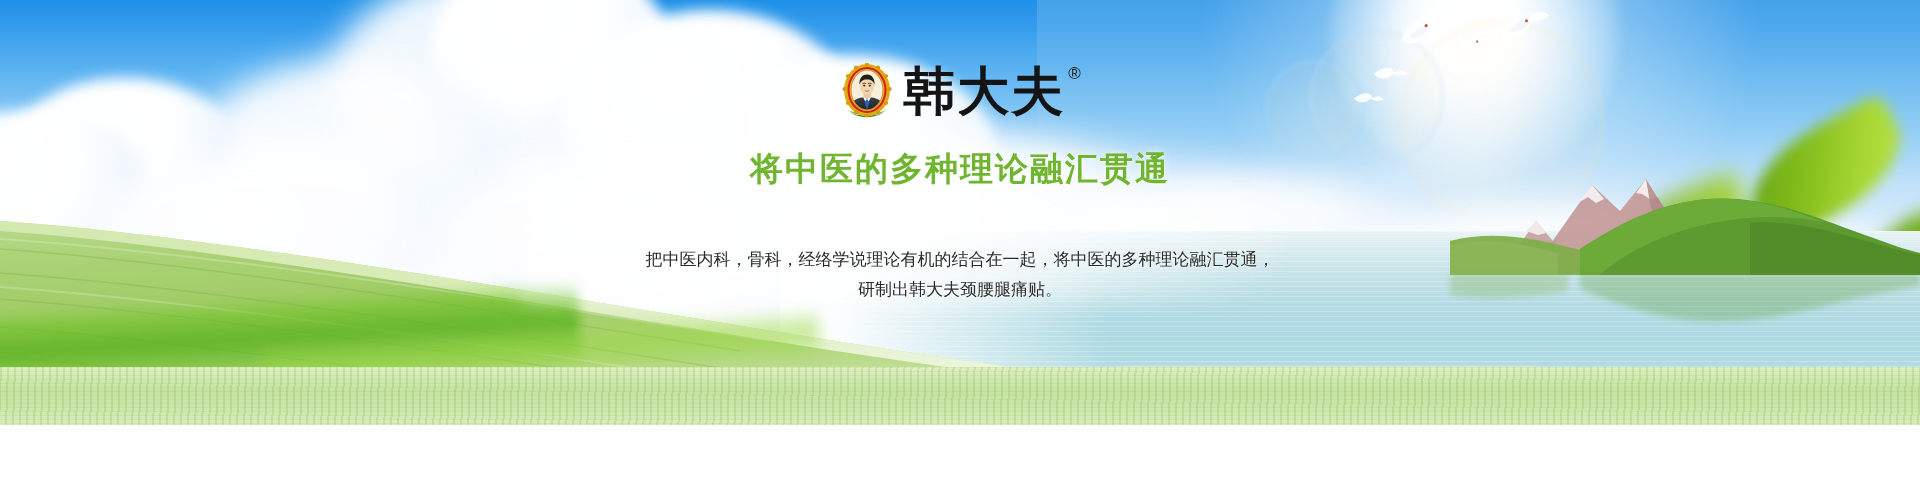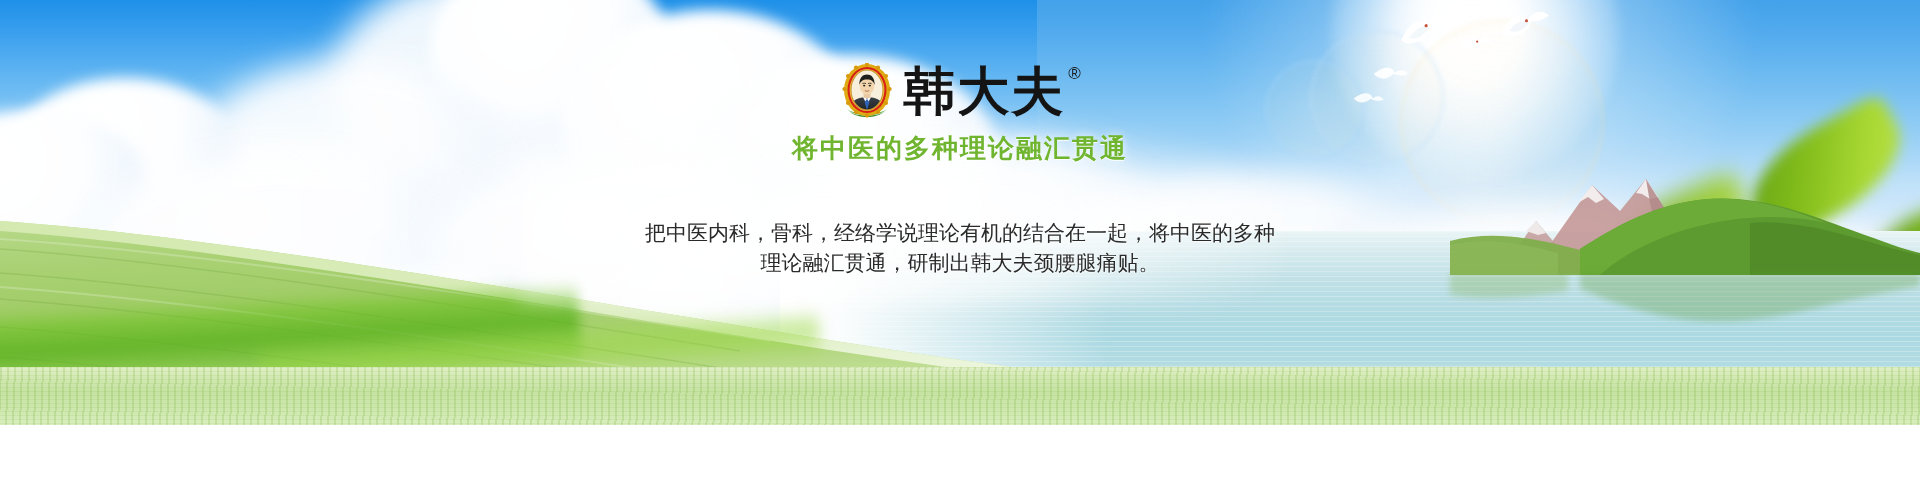--- a/index.html
+++ b/index.html
@@ -279,33 +279,33 @@
     font-size: 17px;
     color: #1a1a1a;
     line-height: 1;
     margin-left: 3px;
     margin-top: 2px;
     align-self: flex-start;
     font-family: "Liberation Sans", sans-serif;
   }
 
   .headline {
-    margin-top: 6px;
-    font-size: 26px;
+    margin-top: 22px;
+    font-size: 33px;
     font-weight: 700;
     color: #70b52f;
     letter-spacing: 2px;
     text-shadow: 0 1px 0 rgba(255,255,255,0.95), 0 0 10px rgba(255,255,255,0.85);
     font-family: "DejaVu Sans", "Liberation Sans", sans-serif;
   }
 
   .subtext {
     margin: 52px auto 0;
     width: 640px;
-    font-size: 21px;
+    font-size: 17px;
     line-height: 30px;
     color: #2a2a2a;
     font-family: "DejaVu Sans", "Liberation Sans", sans-serif;
     text-shadow: 0 1px 2px rgba(255,255,255,0.9);
   }
 </style>
 </head>
 <body>
 
 <div class="banner">

